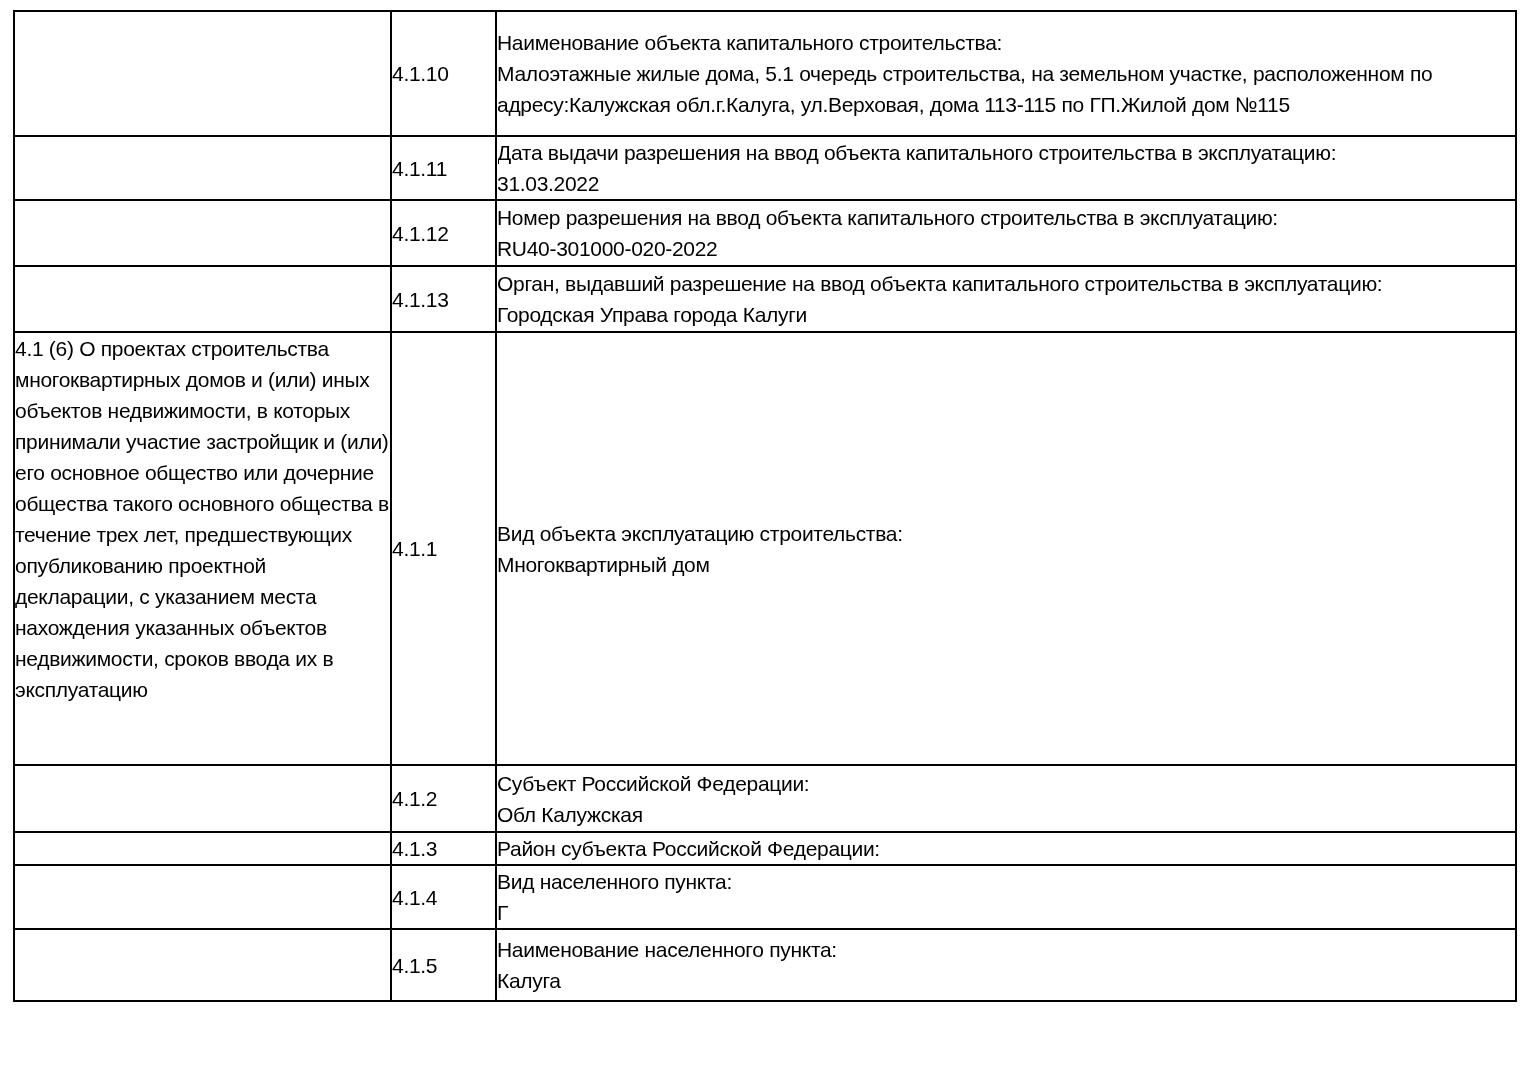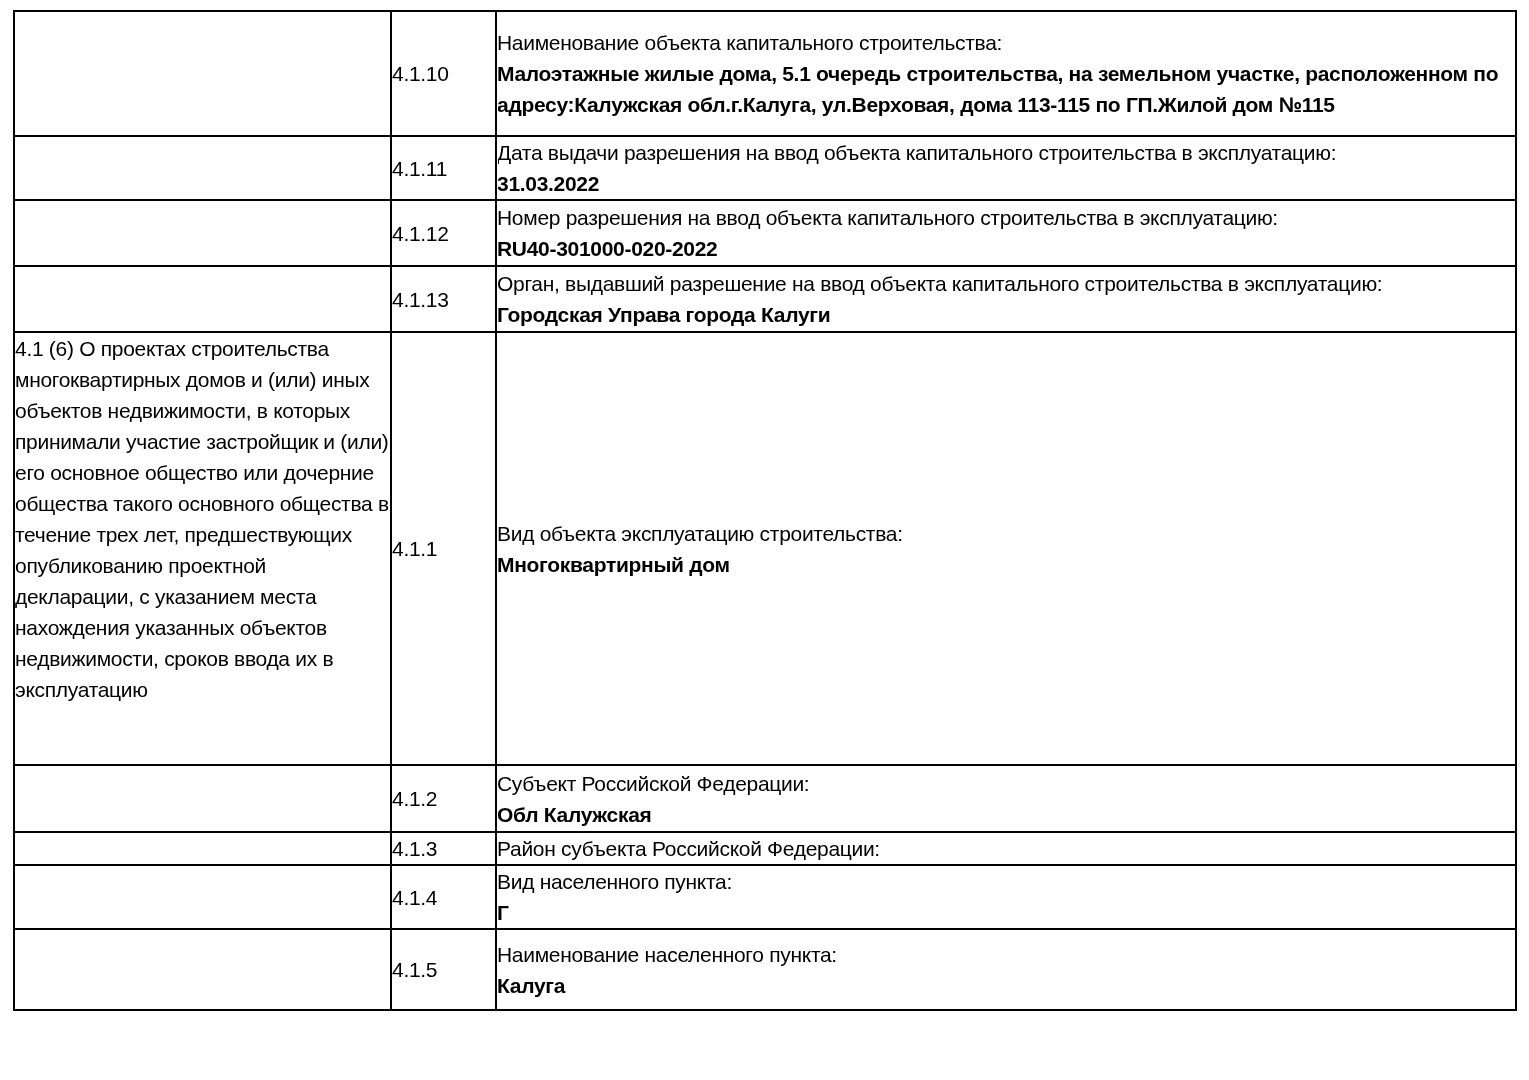--- a/index.html
+++ b/index.html
@@ -44,30 +44,30 @@
     width: 105px;
     vertical-align: middle;
     padding: 0 2px 0 4px;
   }
   td.c3 {
     width: 1020px;
     vertical-align: middle;
     padding: 0 4px 0 5px;
     border-radius: 6px;
   }
-  .field-value { font-weight: bold; }
+  .field-value { font-weight: normal; }
   .field-label { font-weight: normal; }
   tr.h125 { height: 125px; }
   tr.h65  { height: 47px; }
   tr.h66  { height: 66px; padding-left: 25px; }
   tr.h433 { height: 433px; }
   tr.h67  { height: 67px; padding-left: 28px; }
   tr.h31  { height: 31px; }
   tr.h62  { height: 62px; padding-left: 15px; }
-  tr.h68  { height: 81px; }
+  tr.h68  { height: 72px; }
 </style>
 </head>
 <body>
 
 <div class="page">
   <table class="decl">
     <colgroup>
       <col style="width:377px">
       <col style="width:105px">
       <col style="width:1020px">

